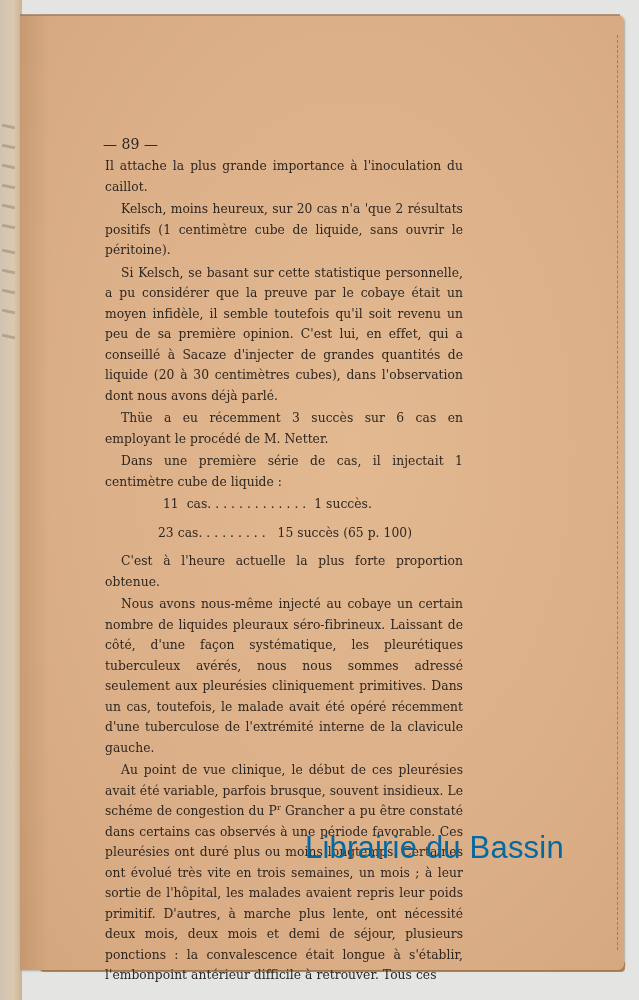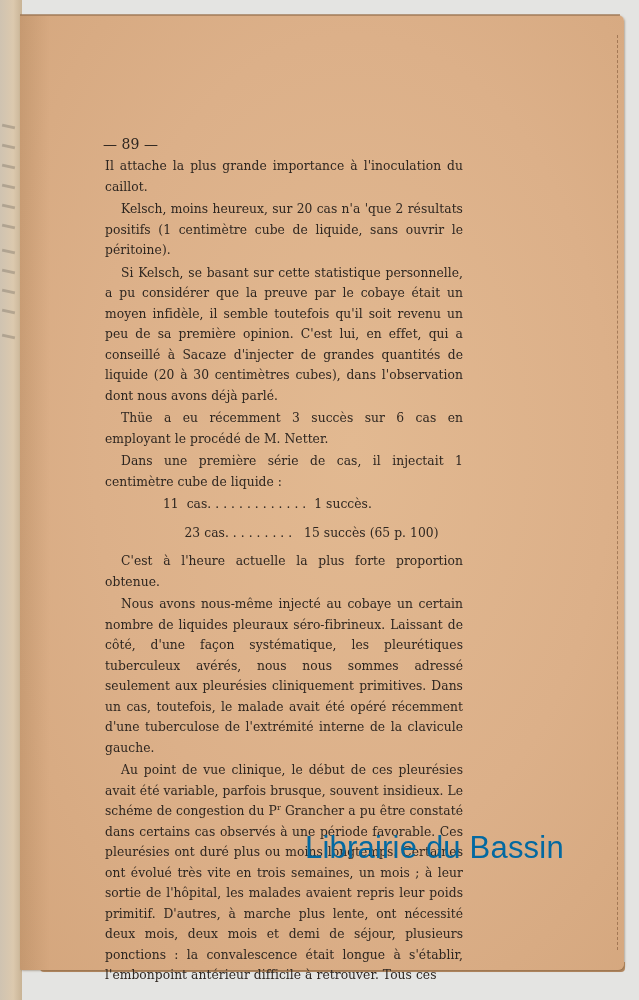--- a/index.html
+++ b/index.html
@@ -90,21 +90,21 @@
       line-height: 20px;
     }
     .p { margin: 2px; }
     .indent { text-indent: 16px; }
     .stat-line {
       margin: 0;
       white-space: pre;
       text-align: left;
     }
     .stat1 { padding-left: 60px; margin-bottom: 8px; }
-    .stat2 { padding-left: 55px; margin-bottom: 8px; text-align: center; }
+    .stat2 { padding-left: 55px; margin-bottom: 8px; }
     .watermark {
       position: absolute;
       left: 305px;
       top: 830px;
       color: #1a5cf0;
       font-family: "Liberation Sans", sans-serif;
       font-size: 31px;
       letter-spacing: 0.2px;
       white-space: nowrap;
     }

